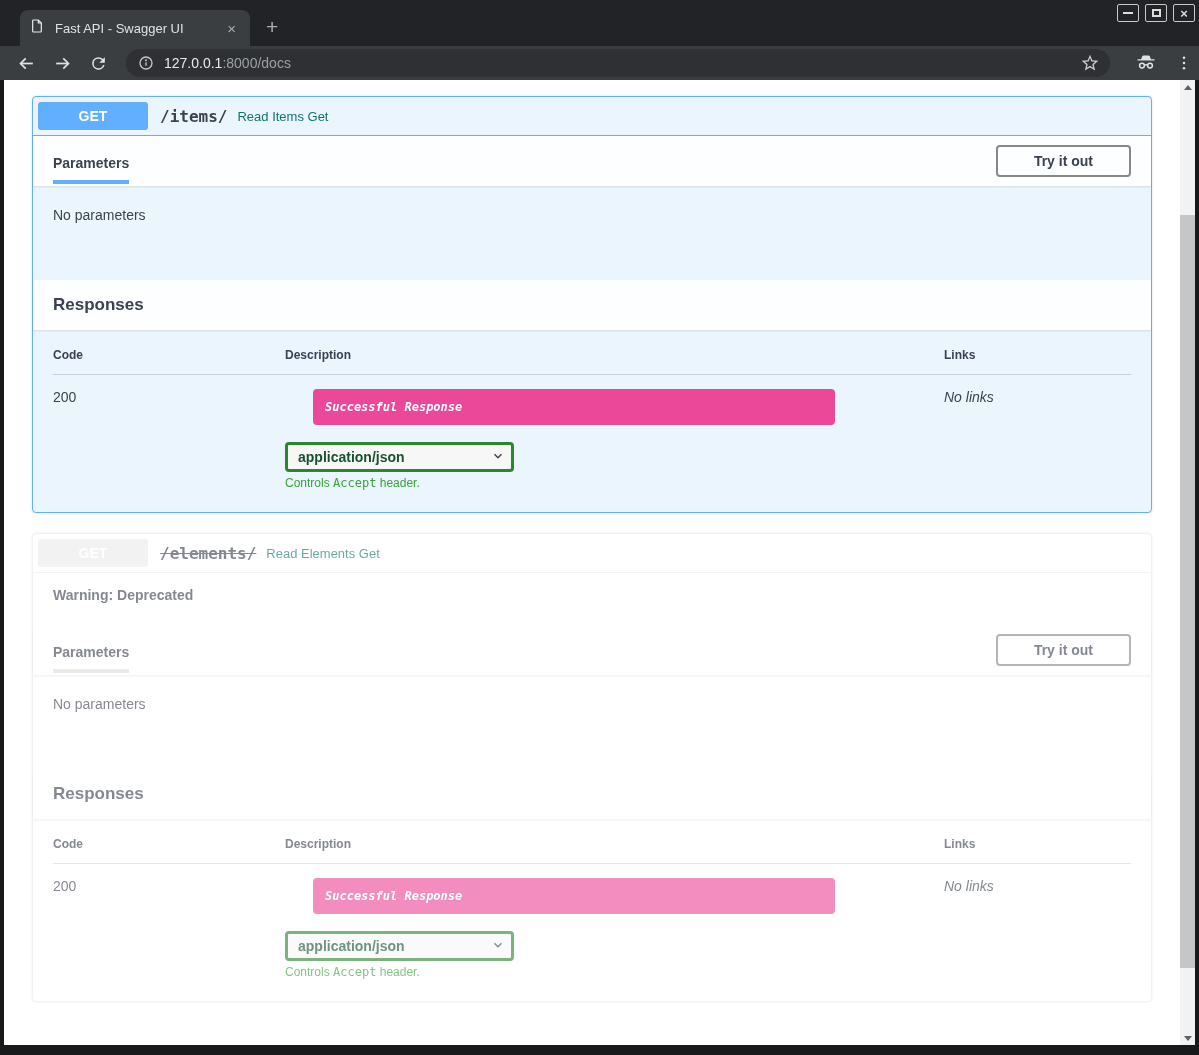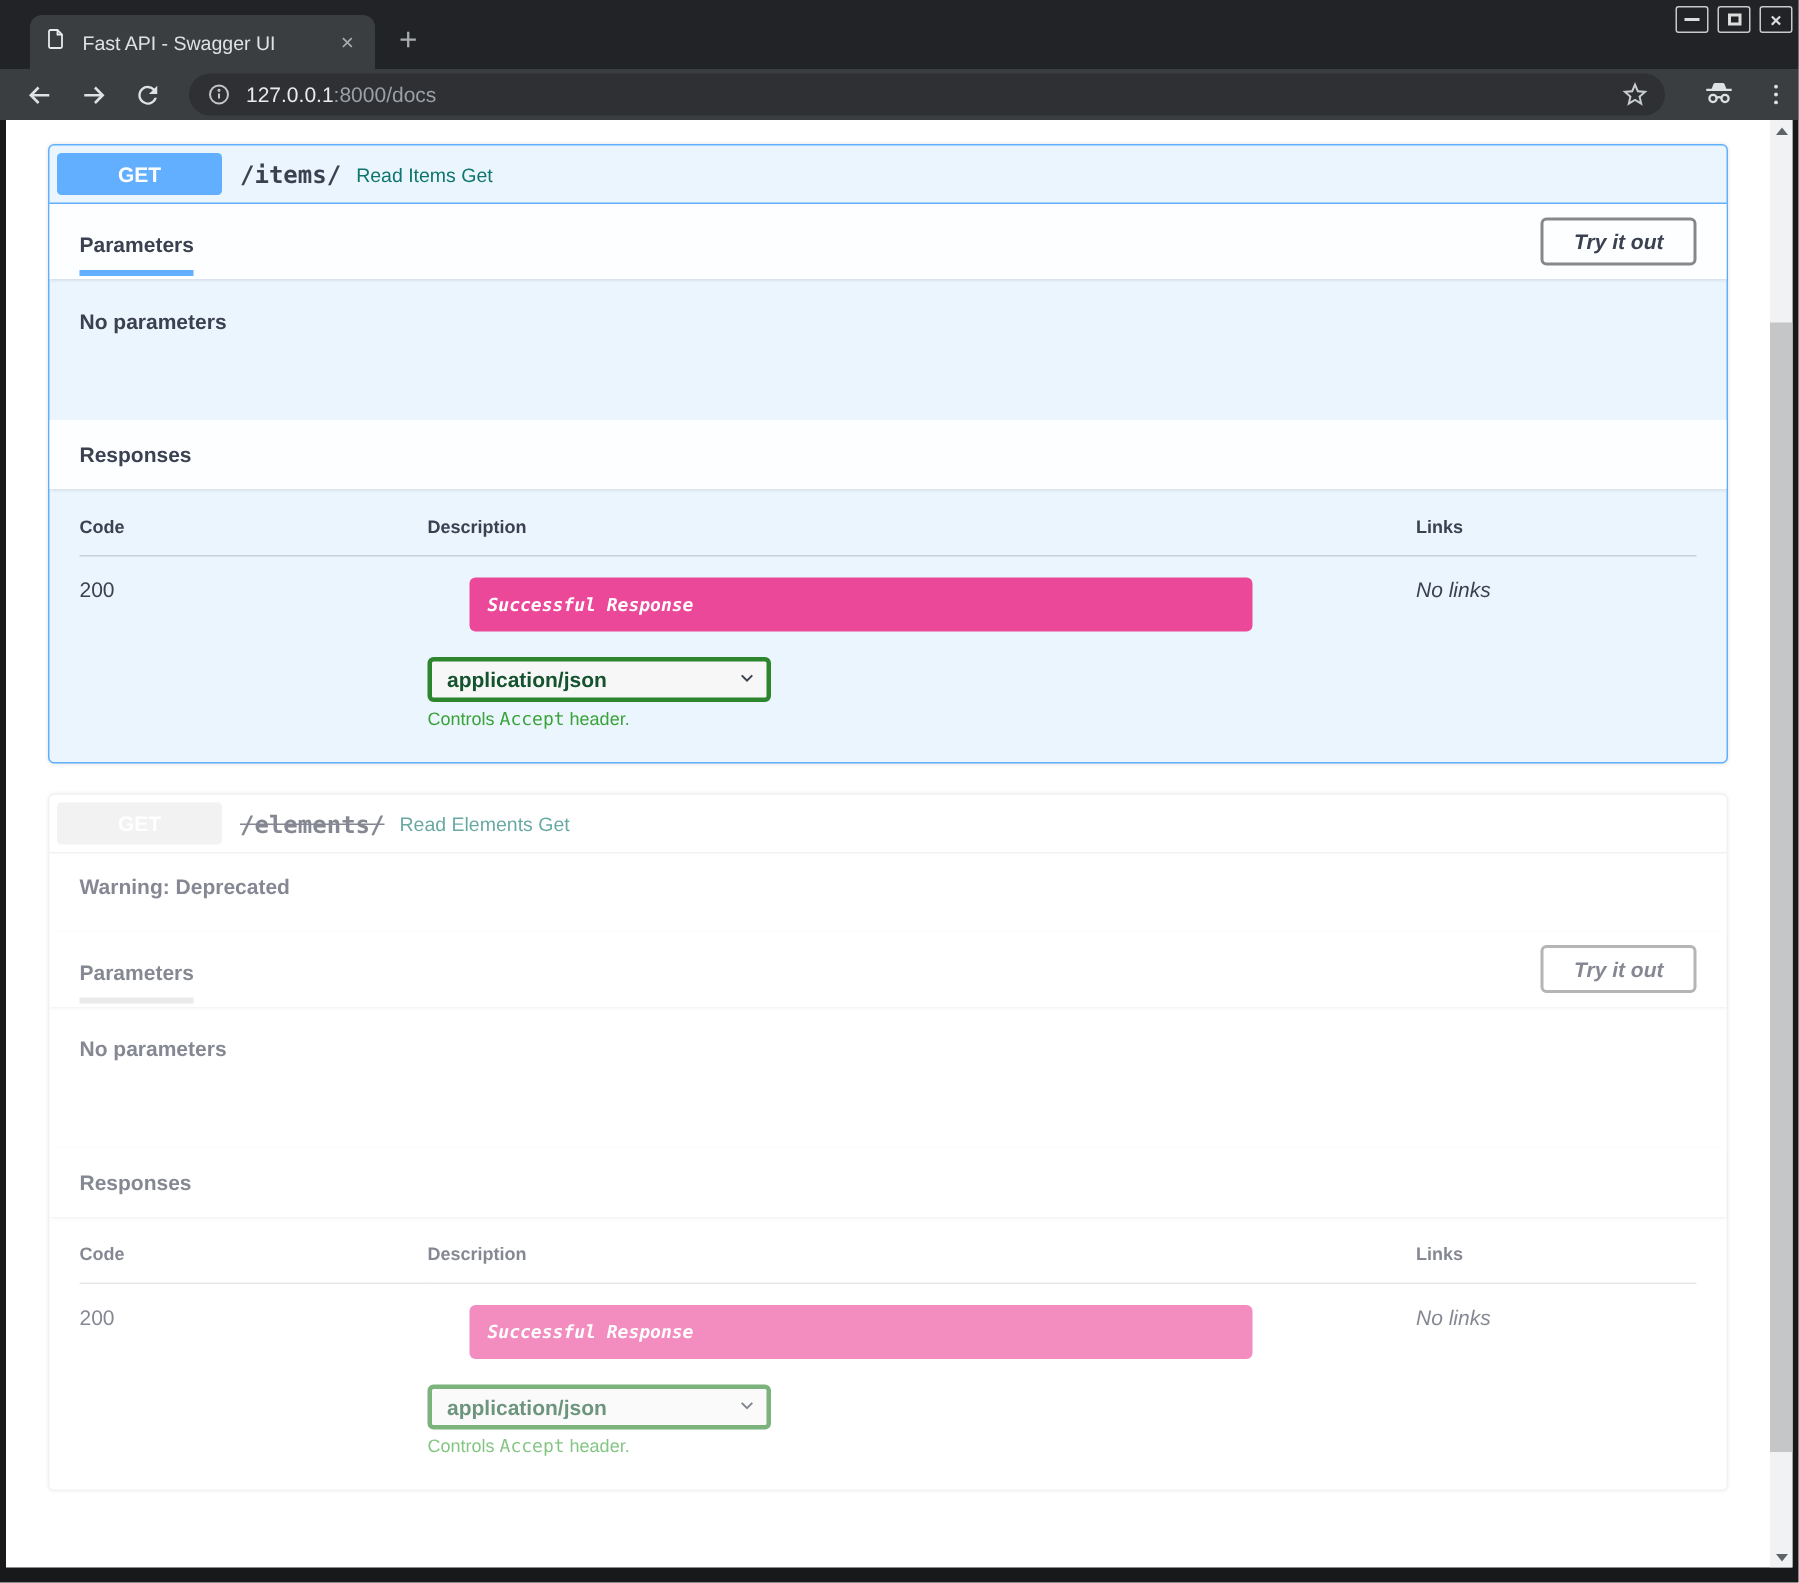--- a/index.html
+++ b/index.html
@@ -94,31 +94,30 @@
     display:flex; justify-content:space-between; align-items:center;
     padding:0 20px; min-height:50px;
     background:rgba(255,255,255,.85); box-shadow:0 1px 2px rgba(0,0,0,.1);
   }
   .tab-item {
     font-size:14px; font-weight:bold; color:#3b4151;
     padding:16px 0 9px 0; border-bottom:4px solid #61affe;
   }
   .deprecated .tab-item { border-bottom-color:#dedede; }
   .try-btn {
-    padding:6px 20px; border:2px solid #888; border-radius:4px;
+    padding:6px 36px; border:2px solid #888; border-radius:4px;
     background:transparent; color:#3b4151; font-weight:bold; font-size:14px;
     font-family:"Liberation Sans", sans-serif;
-    font-style:italic;
-  }
-  .section-body { padding:20px 20px 56px 20px;font-weight:bold; }
+  }
+  .section-body { padding:20px 20px 56px 20px; }
   .no-params { font-size:14px; color:#3b4151; }
 
   .responses-header {
     padding:15px 20px; background:rgba(255,255,255,.85);
-    box-shadow:0 1px 2px rgba(0,0,0,.1); font-size:14px; font-weight:bold;
+    box-shadow:0 1px 2px rgba(0,0,0,.1); font-size:17px; font-weight:bold;
   }
   .responses-body { padding:18px 20px 22px 20px; }
 
   .resp-table { display:grid; grid-template-columns:232px 659px 1fr; }
   .resp-th {
     font-size:12px; font-weight:bold; color:#3b4151;
     padding-bottom:12px; border-bottom:1px solid rgba(59,65,81,.2);
   }
   .resp-td { padding-top:14px; }
   .code-cell { font-size:14px; }

